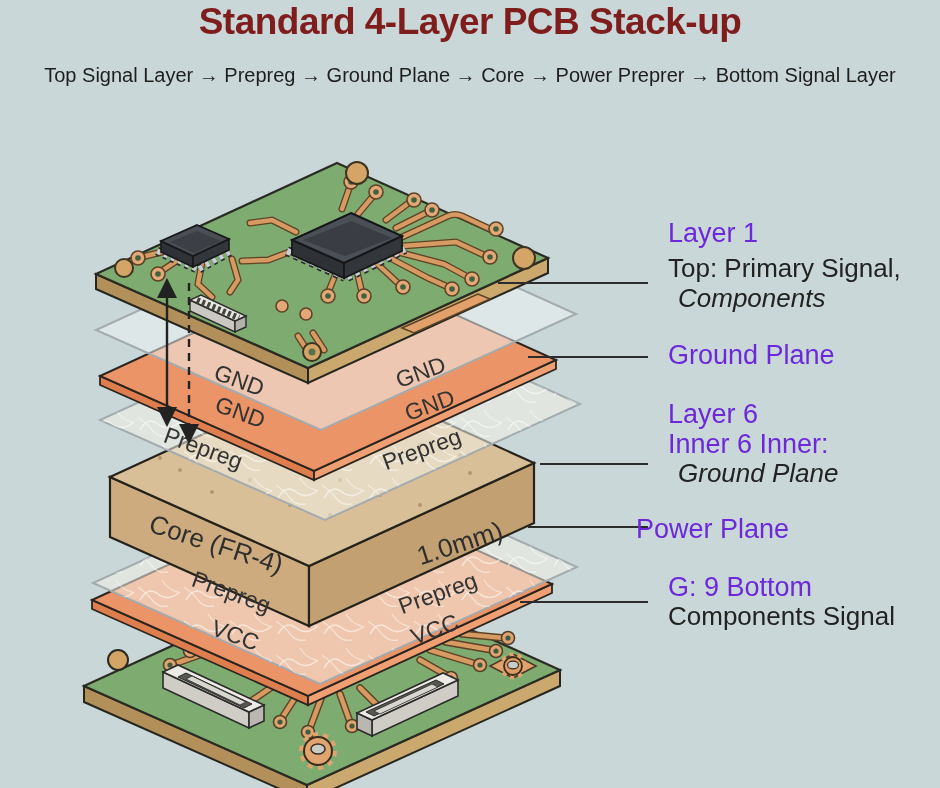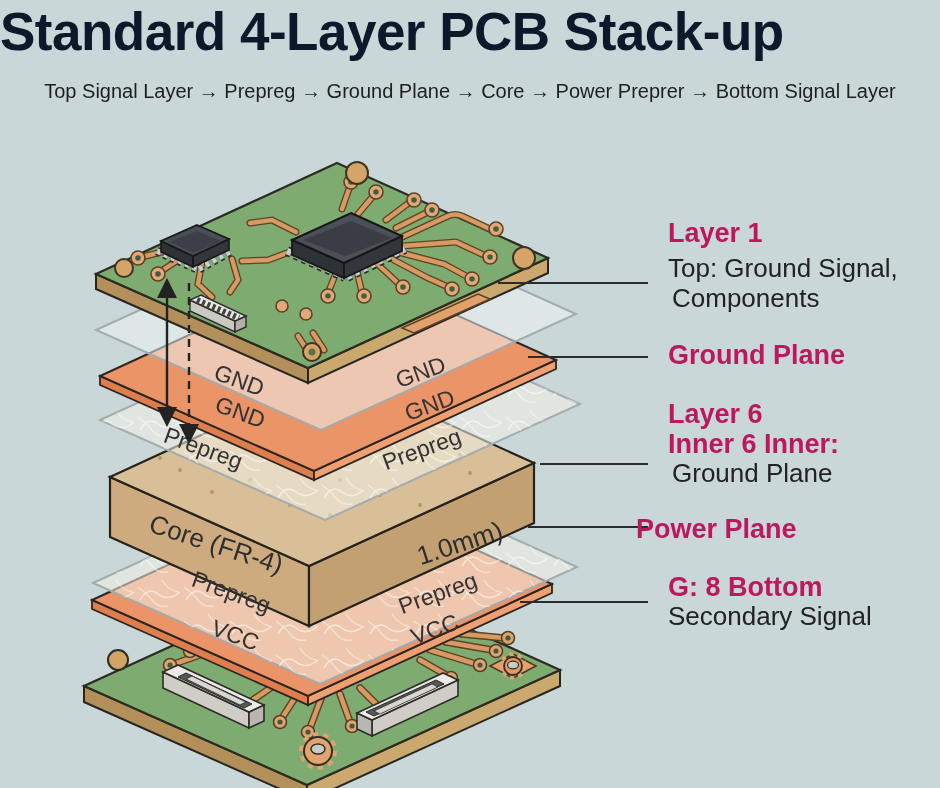--- a/index.html
+++ b/index.html
@@ -6,33 +6,33 @@
   body{
     width:940px;height:788px;
     background:#c9d7d8;
     position:relative;
     overflow:hidden;
     font-family:"Liberation Sans", sans-serif;
     color:#1c1c1c;
   }
   .title{
     position:absolute;left:0;right:0;top:1px;
-    text-align:left;
-    font-size:53px;font-weight:700;letter-spacing:-0.5px;
-    color:#0f172a;
+    text-align:center;
+    font-size:37px;font-weight:700;letter-spacing:-0.5px;
+    color:#7f1d1d;
   }
   .subtitle{
     position:absolute;left:0;right:0;top:64px;
     text-align:center;
-    font-size:20px;font-weight:400;color:#1e1e1e;margin-top:16px;
+    font-size:20px;font-weight:400;color:#1e1e1e;
   }
   svg.diagram{position:absolute;left:0;top:0;}
   .anno{position:absolute;white-space:nowrap;font-size:26px;line-height:30px;color:#222;}
-  .anno.b{font-weight:700;color:#be185d;font-size:27px;}
-  .anno.indent{margin-left:4px;}
+  .anno.b{font-weight:400;color:#6d28d9;font-size:27px;}
+  .anno.indent{margin-left:10px;font-style:italic;}
   text.layer-text{
     font-family:"Liberation Sans", sans-serif;
     font-size:23px;font-weight:500;fill:#333;
     text-anchor:middle;
   }
   text.core-text{font-size:26px;fill:#2e2e2e;}
 </style>
 </head>
 <body>
 
@@ -275,25 +275,25 @@
   <g stroke="#2c2c2c" stroke-width="2.2">
     <line x1="498" y1="283" x2="648" y2="283"></line>
     <line x1="528" y1="357" x2="648" y2="357"></line>
     <line x1="540" y1="464" x2="648" y2="464"></line>
     <line x1="528" y1="527" x2="648" y2="527"></line>
     <line x1="520" y1="602" x2="648" y2="602"></line>
   </g>
 </svg>
 
 <div class="anno b" style="left:668px;top:218px;">Layer 1</div>
-<div class="anno" style="left:668px;top:253px;">Top: Ground Signal,</div>
+<div class="anno" style="left:668px;top:253px;">Top: Primary Signal,</div>
 <div class="anno indent" style="left:668px;top:283px;">Components</div>
 
 <div class="anno b" style="left:668px;top:340px;">Ground Plane</div>
 
 <div class="anno b" style="left:668px;top:399px;">Layer 6</div>
 <div class="anno b" style="left:668px;top:429px;">Inner 6 Inner:</div>
 <div class="anno indent" style="left:668px;top:458px;">Ground Plane</div>
 
 <div class="anno b" style="left:636px;top:514px;">Power Plane</div>
 
-<div class="anno b" style="left:668px;top:572px;">G: 8 Bottom</div>
-<div class="anno" style="left:668px;top:601px;">Secondary Signal</div>
+<div class="anno b" style="left:668px;top:572px;">G: 9 Bottom</div>
+<div class="anno" style="left:668px;top:601px;">Components Signal</div>
 
 </body></html>

